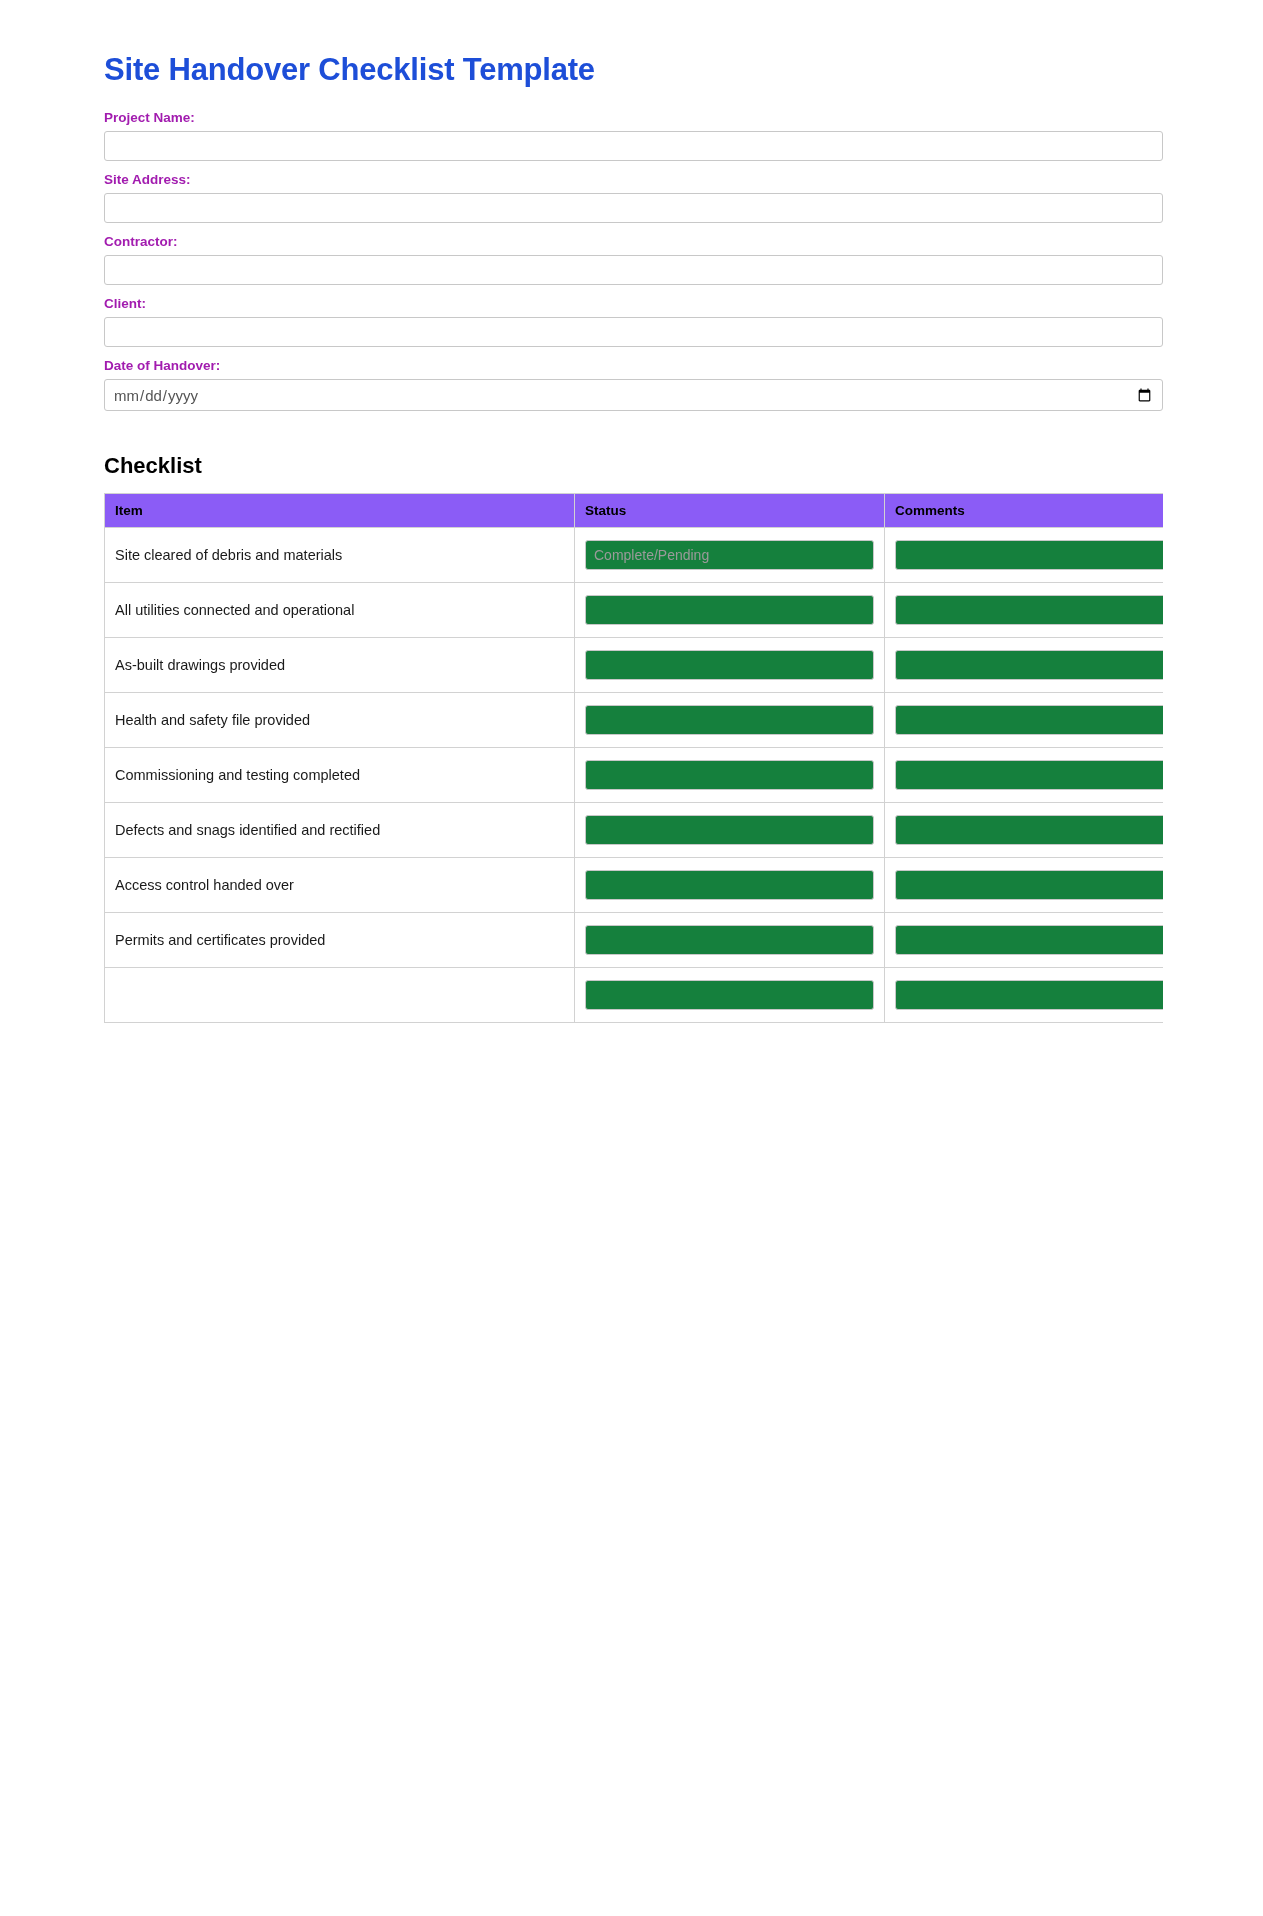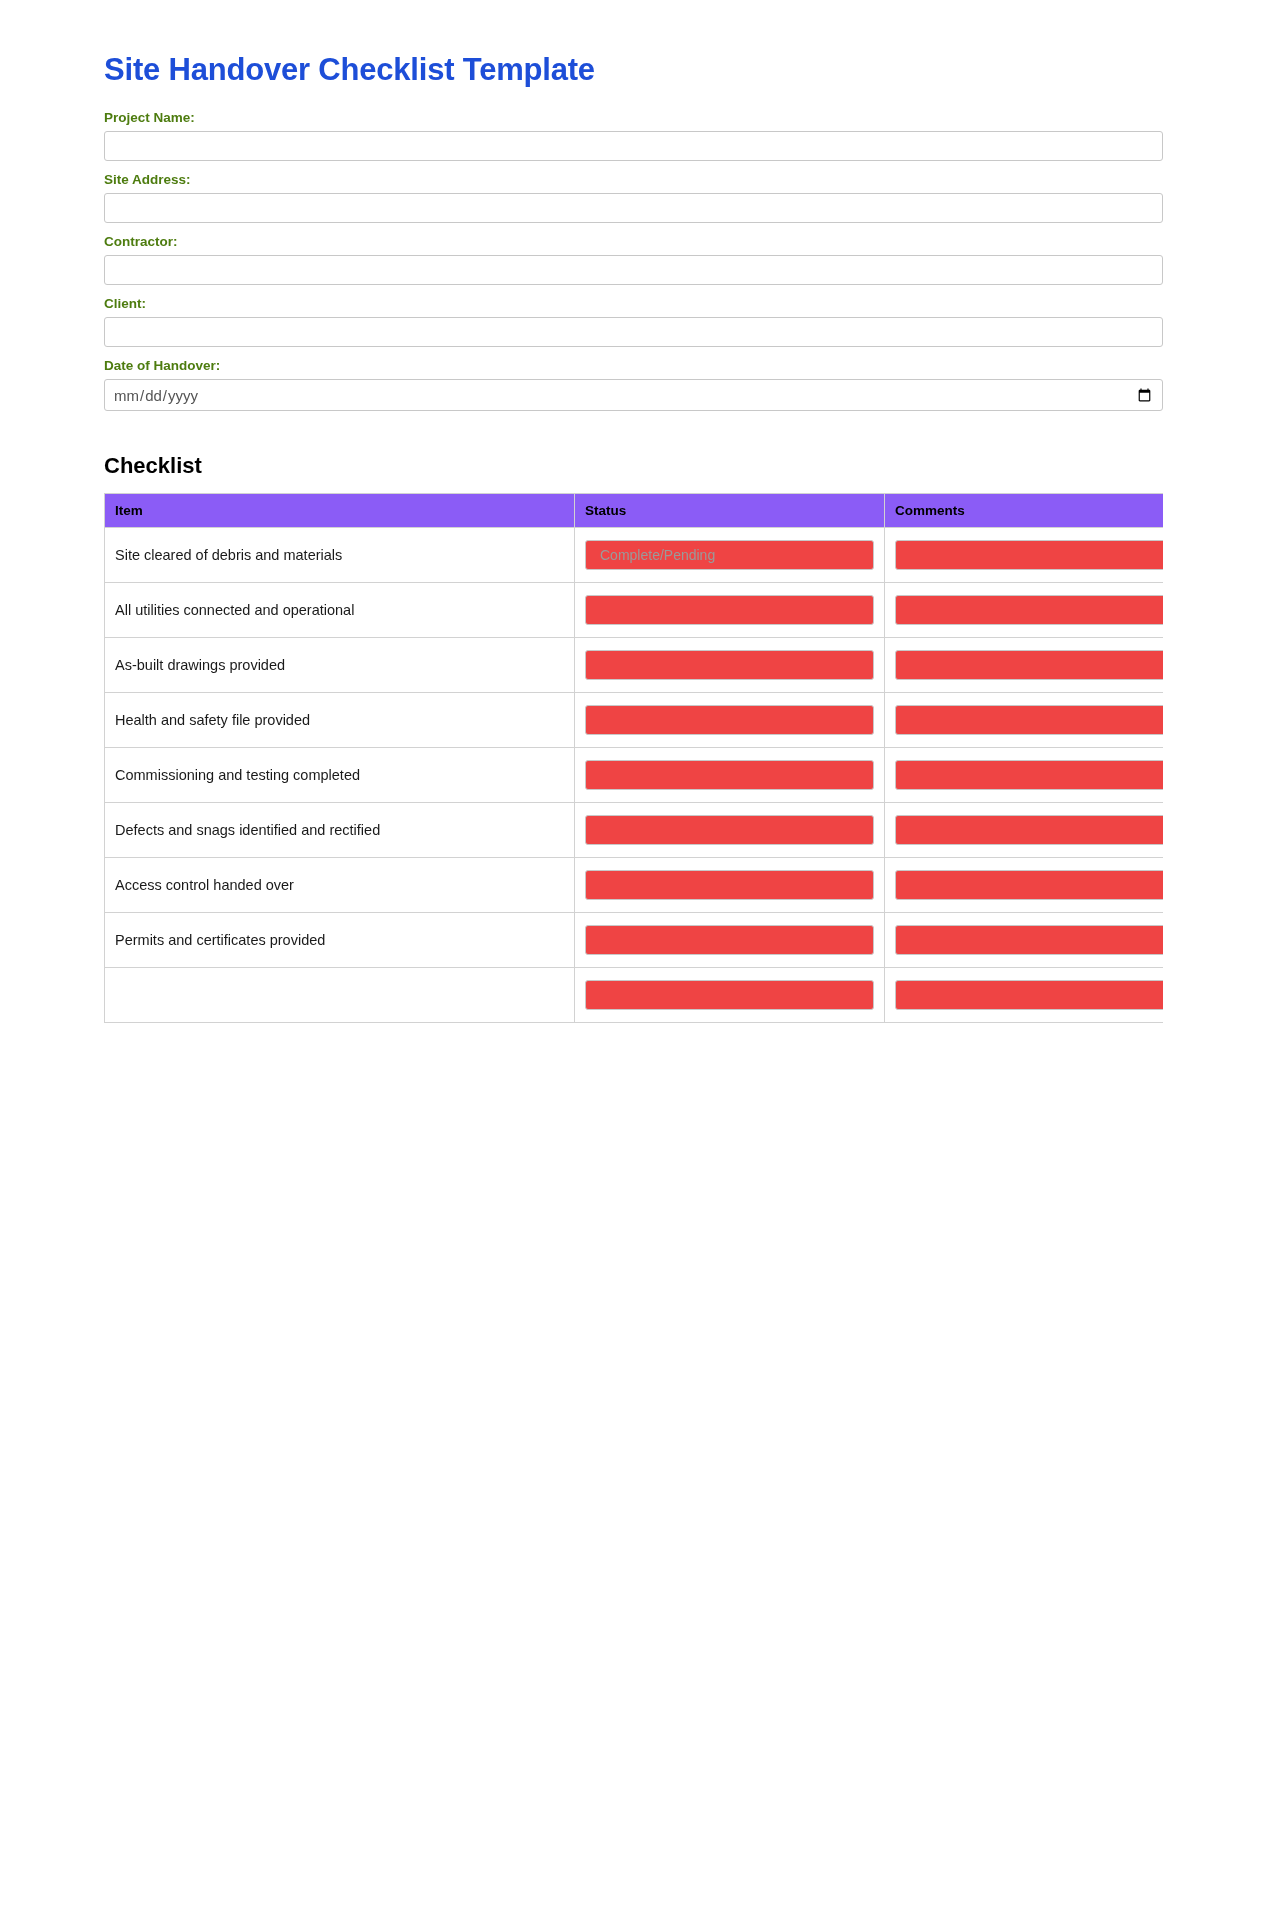--- a/index.html
+++ b/index.html
@@ -25,21 +25,21 @@
     letter-spacing: -0.2px;
     color: #1d4ed8;
   }
   .field-block {
     margin-bottom: 11px;
   }
   .field-label {
     font-size: 13.5px;
     font-weight: bold;
     margin: 0 0 6px 0;
-    color: #4d7c0f;
+    color: #a21caf;
   }
   .text-input {
     display: block;
     width: 1075px;
     max-width: 100%;
     height: 30px;
     box-sizing: border-box;
     border: 1px solid #c8c8c8;
     border-radius: 3px;
     background: #fff;
@@ -88,25 +88,25 @@
   col.c-item { width: 470px; }
   col.c-status { width: 310px; }
   col.c-comments { width: 295px; }
   .cell-input {
     display: block;
     width: 100%;
     height: 30px;
     box-sizing: border-box;
     border: 1px solid #c8c8c8;
     border-radius: 3px;
-    background: #ef4444;
+    background: #15803d;
     font-family: "Liberation Sans", sans-serif;
     font-size: 14px;
     color: #222;
-    padding: 3px 14px;
+    padding: 3px 8px;
     outline: none;
   }
   .cell-input::placeholder { color: #9a9a9a; }
   td.status-cell, td.comments-cell { padding: 10px 10px; }
   .clip-wrap {
     position: relative;
     overflow: hidden;
     height: 565px;
   }
 </style>

